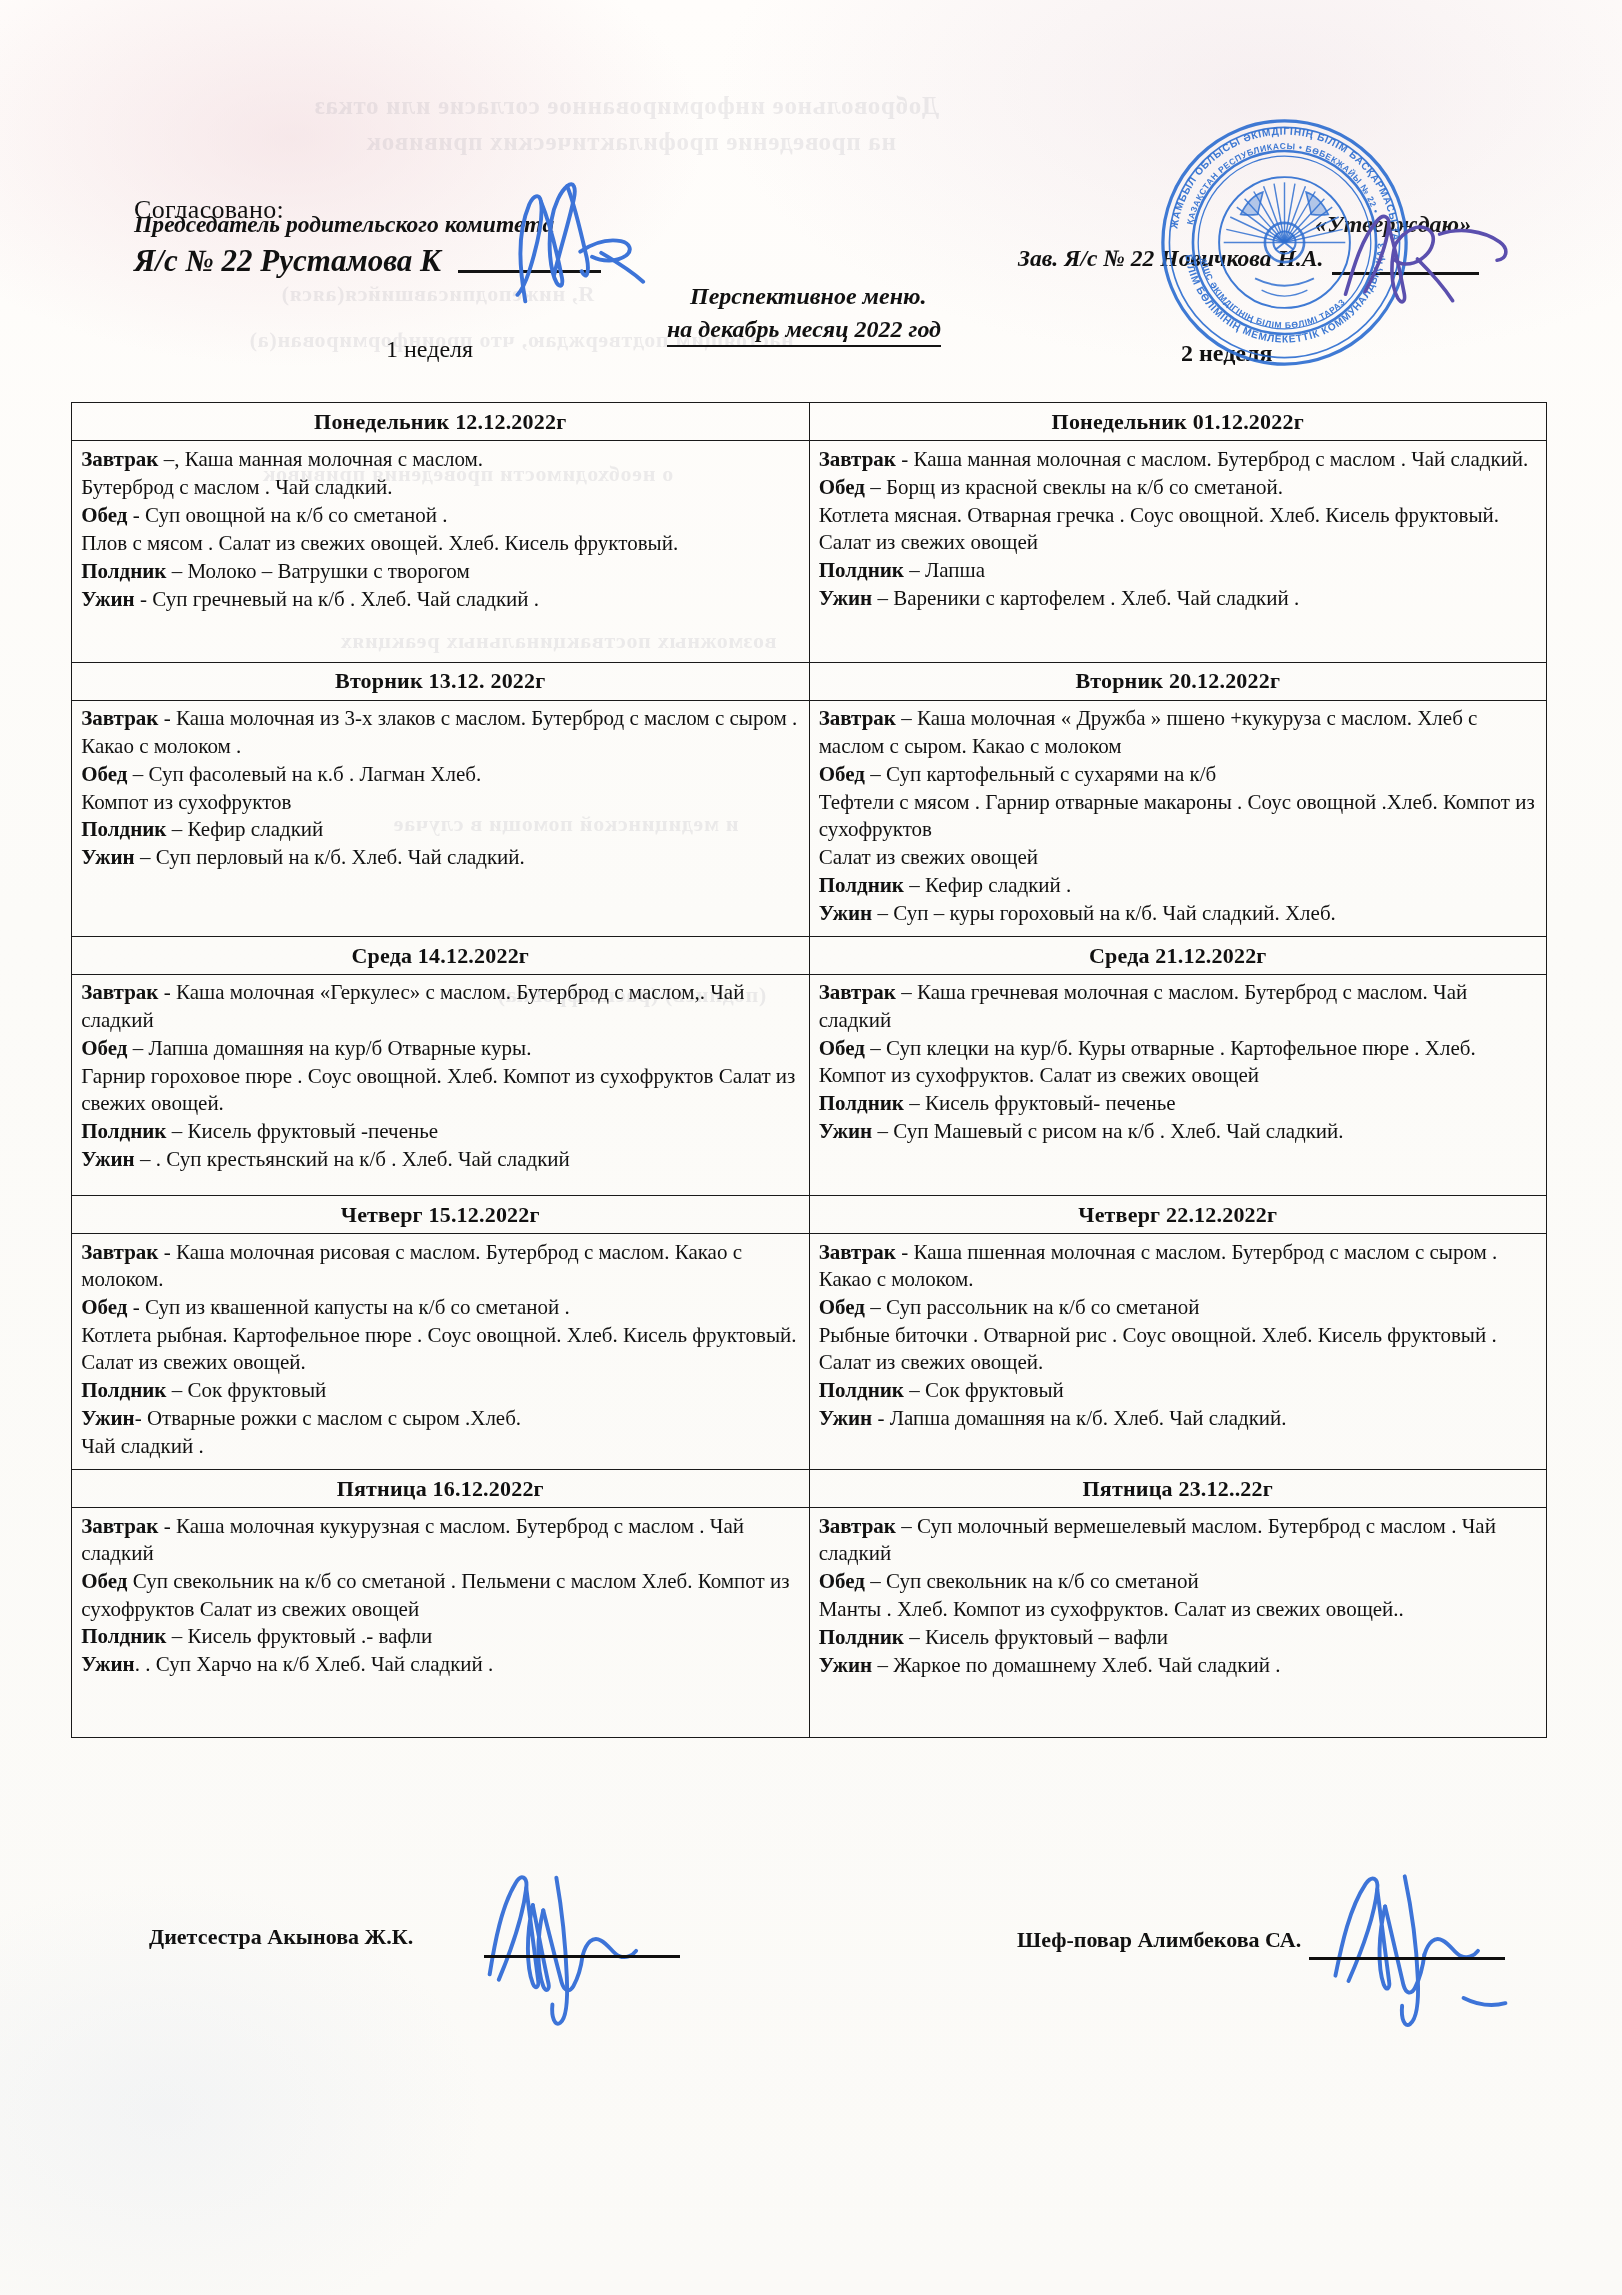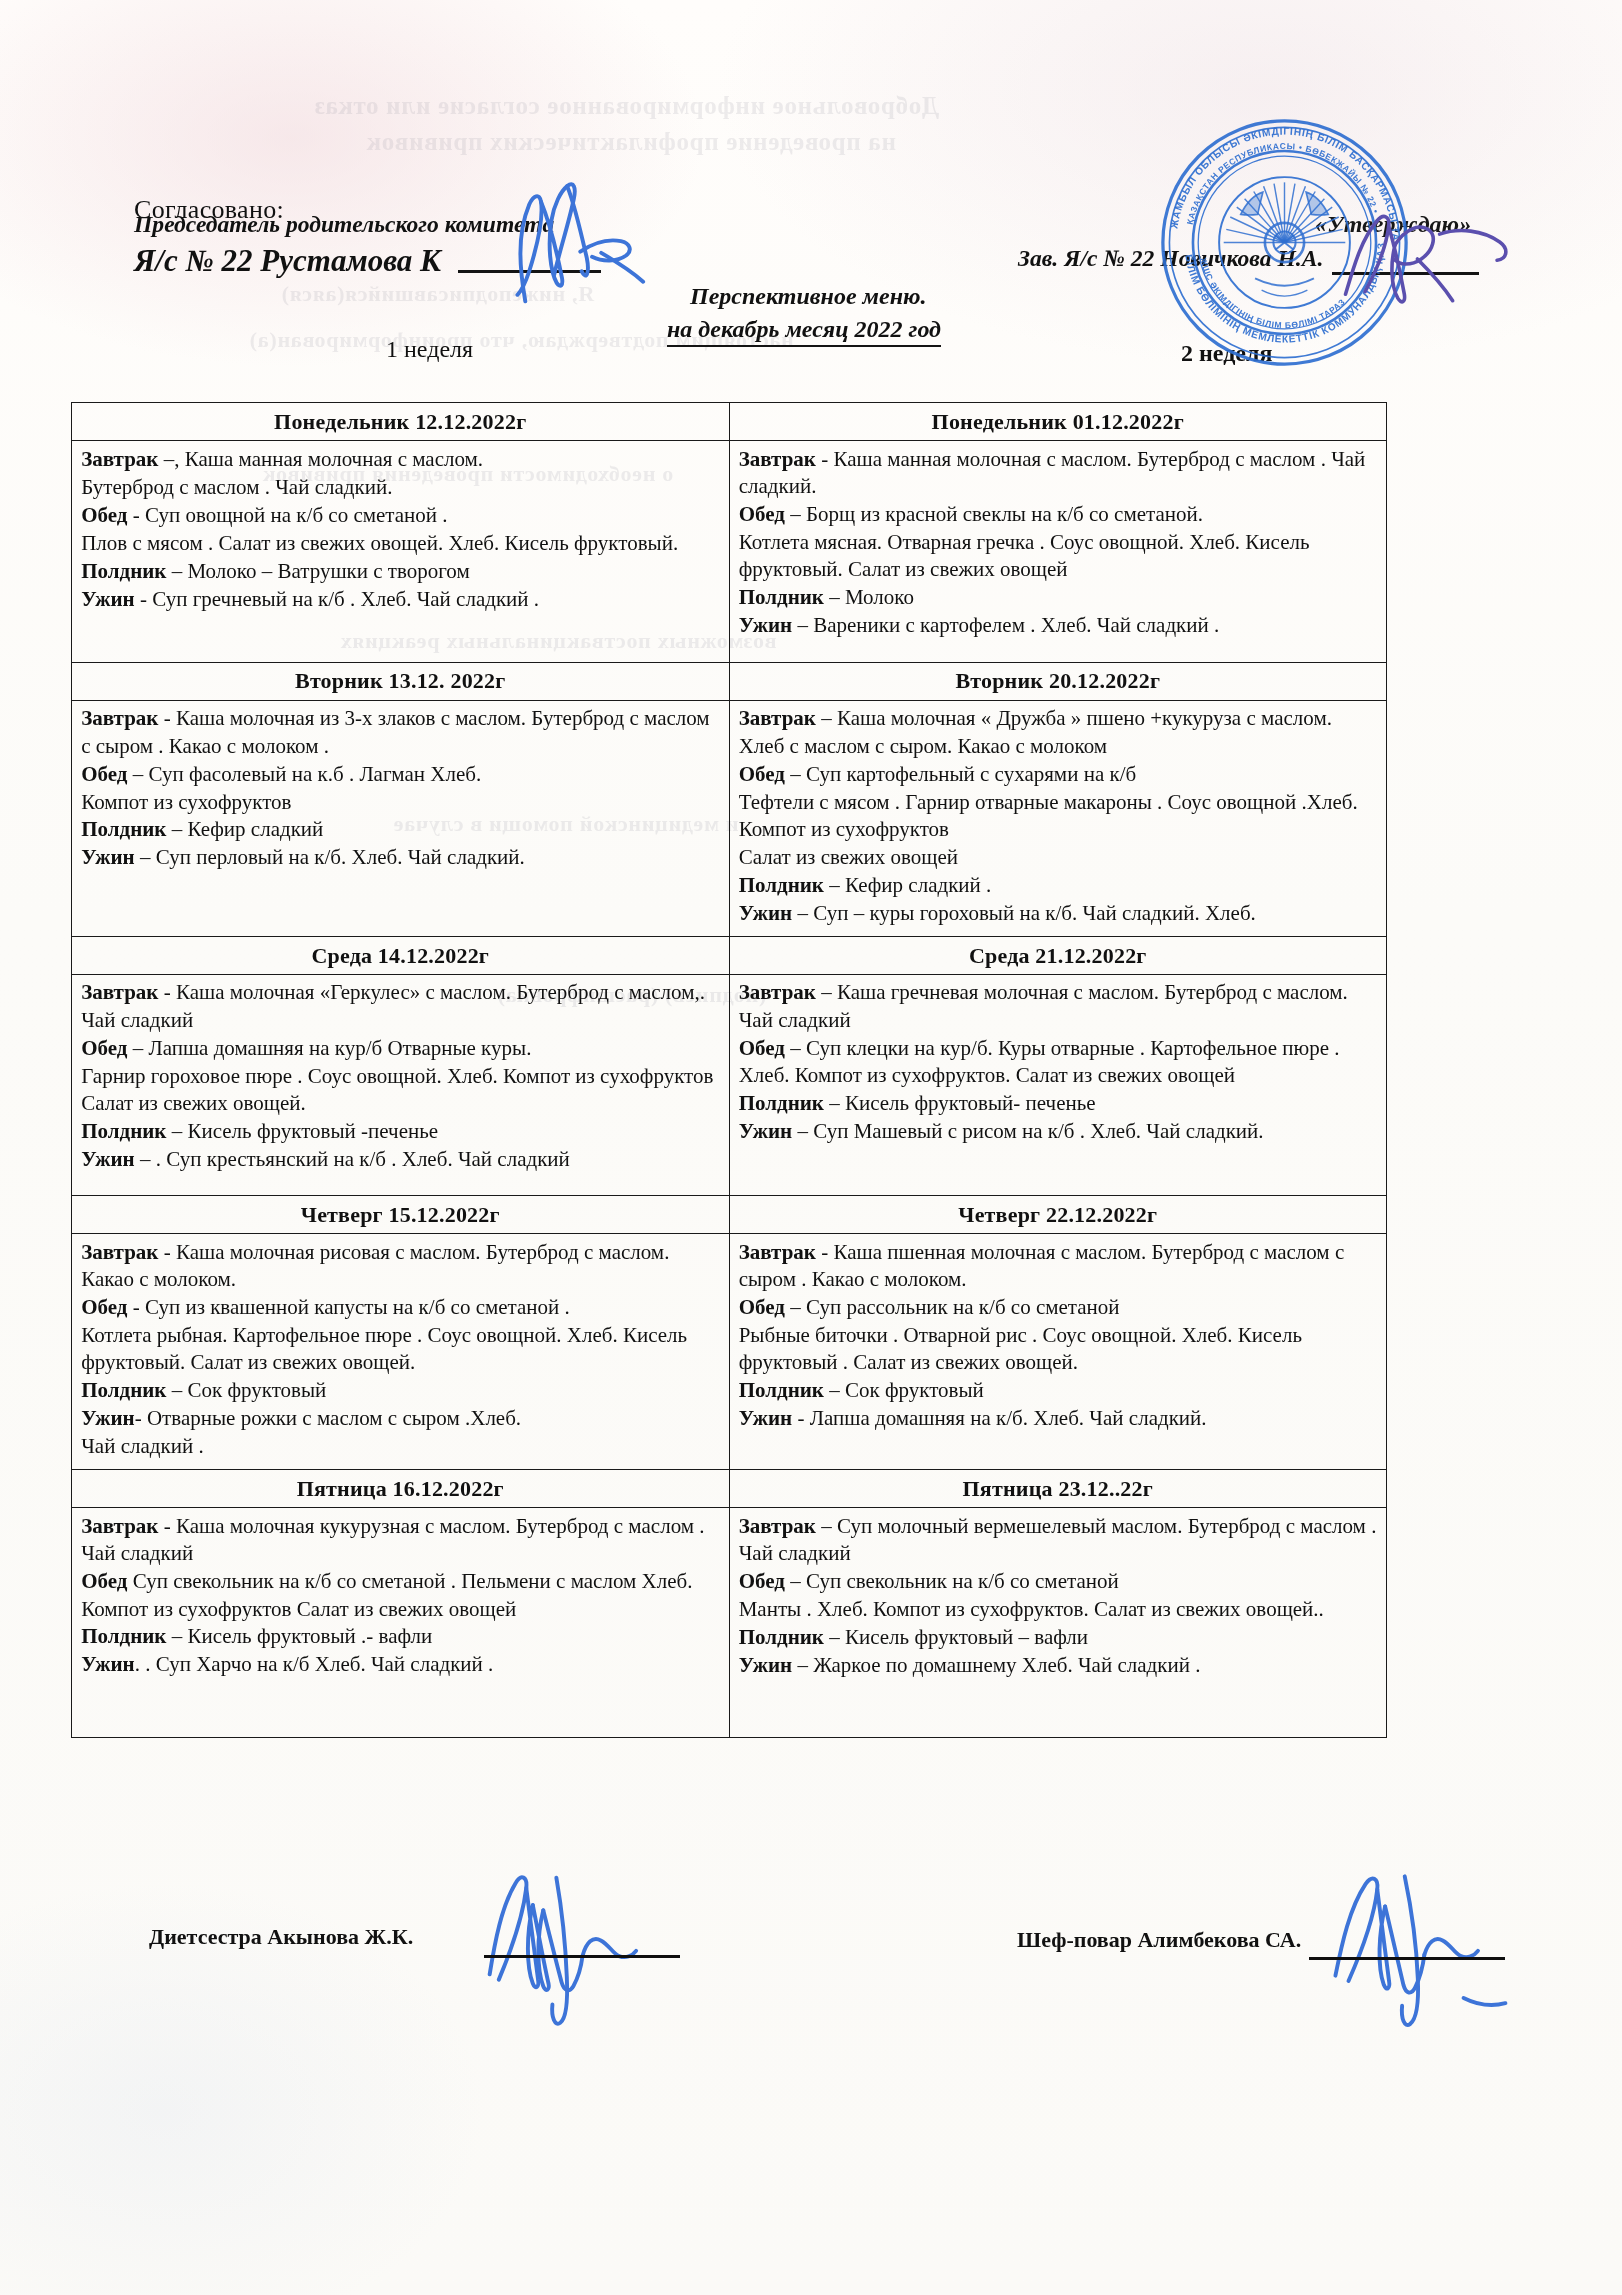--- a/index.html
+++ b/index.html
@@ -93,21 +93,21 @@
   .stamp svg{ display:block; }
 
   
   .sig{ position:absolute; pointer-events:none; }
   .sig svg{ display:block; overflow:visible; }
 
   
   .menu-table{
     position:absolute;
     left:71px; top:402px;
-    width:1316px;
+    width:1476px;
     border-collapse:collapse;
     table-layout:fixed;
   }
   .menu-table td{
     border:1.3px solid #1a1a1a;
     vertical-align:top;
     padding:0;
     width:50%;
   }
   .day-head{
@@ -305,21 +305,21 @@
             <p class="meal"><b>Полдник</b><span> –  Молоко – Ватрушки с творогом</span></p>
             <p class="meal"><b>Ужин</b><span> -     Суп гречневый  на к/б .  Хлеб. Чай сладкий .</span></p>
           </div>
         </td>
         <td>
           <div class="day-head">Понедельник  01.12.2022г</div>
           <div class="day-body">
             <p class="meal"><b>Завтрак</b><span> - Каша манная  молочная с маслом. Бутерброд с маслом . Чай  сладкий.</span></p>
             <p class="meal"><b>Обед</b><span> –  Борщ  из красной свеклы на к/б со сметаной.</span></p>
             <p class="meal"><b></b><span>Котлета мясная. Отварная  гречка . Соус овощной. Хлеб. Кисель  фруктовый. Салат  из  свежих  овощей</span></p>
-            <p class="meal"><b>Полдник</b><span> –  Молоко</span></p>
+            <p class="meal"><b>Полдник</b><span> –  Лапша</span></p>
             <p class="meal"><b>Ужин</b><span> –     Вареники с картофелем . Хлеб. Чай сладкий .</span></p>
           </div>
         </td>
       </tr>
 
       <tr class="r-tue">
         <td>
           <div class="day-head">Вторник 13.12.  2022г</div>
           <div class="day-body">
             <p class="meal"><b>Завтрак</b><span>  - Каша  молочная из 3-х  злаков  с маслом. Бутерброд с маслом с сыром .  Какао  с молоком .</span></p>

